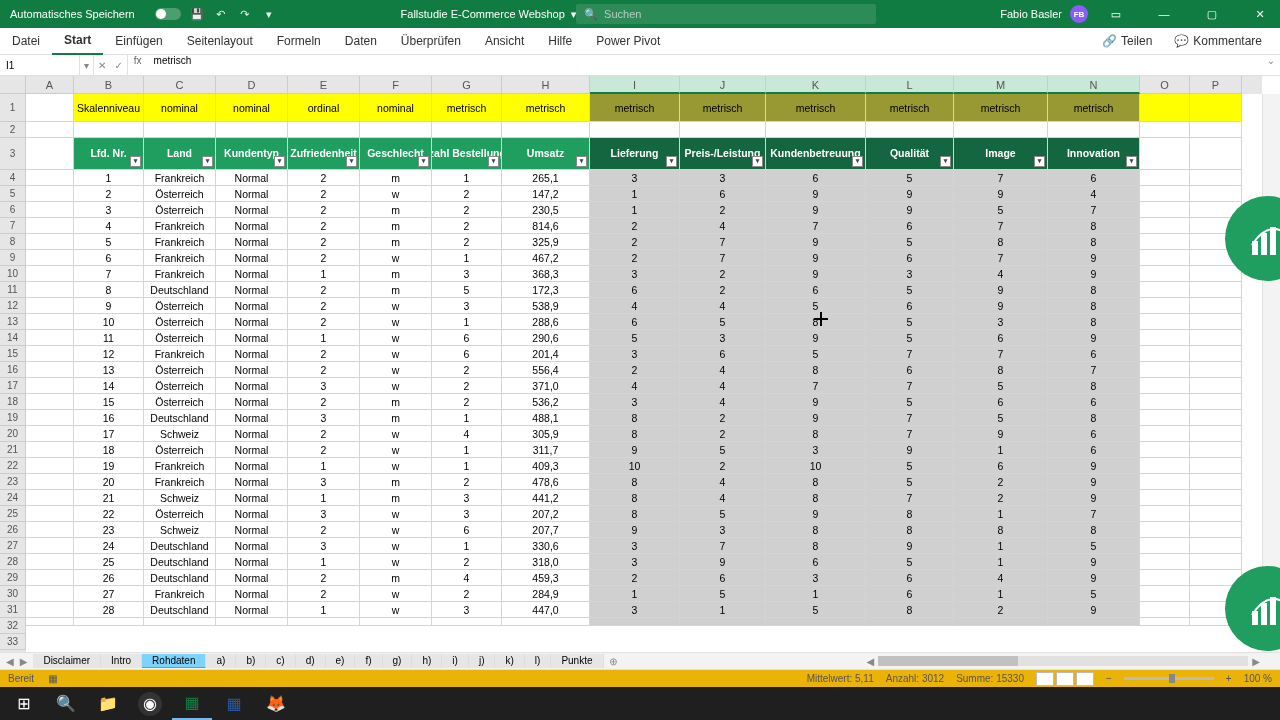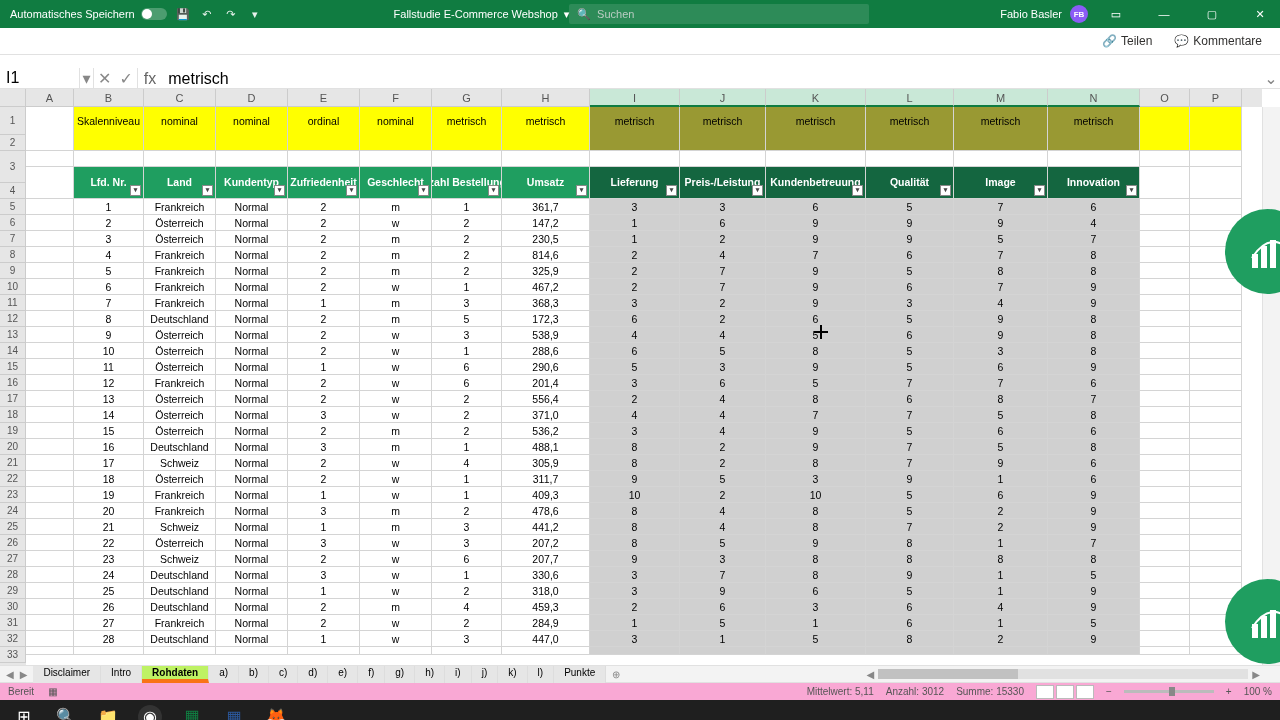--- a/index.html
+++ b/index.html
@@ -1,60 +1,60 @@
 <!DOCTYPE html>
 <html><head>
 <meta charset="utf-8">
 <style>
 * { margin: 0; padding: 0; box-sizing: border-box; font-family: "Segoe UI", Arial, sans-serif; }
 body { background: #fff; overflow: hidden; width: 1280px; height: 720px; position: relative; }
 
 
 .titlebar { height: 28px; background: #107c41; display: flex; align-items: center; color: #fff; font-size: 11px; }
 .titlebar-left { display: flex; align-items: center; gap: 8px; padding-left: 10px; }
-.autosave { display: flex; align-items: flex-start; gap: 6px; }
+.autosave { display: flex; align-items: flex-start; gap: 20px; }
 .toggle { width: 26px; height: 12px; background: rgba(255,255,255,.25); border-radius: 6px; position: relative; }
 .toggle::after { content: ""; width: 10px; height: 10px; background: #fff; border-radius: 50%; position: absolute; left: 1px; top: 1px; }
 .tb-icon { width: 16px; height: 16px; display: flex; align-items: center; justify-content: center; cursor: pointer; opacity: .9; }
 .titlebar-center { flex: 1; display: flex; align-items: center; justify-content: center; }
 .filename { display: flex; align-items: center; gap: 6px; }
 .searchbox { width: 300px; height: 20px; background: rgba(255,255,255,.12); border-radius: 2px; display: flex; align-items: center; padding: 0 8px; gap: 6px; color: #ddd; }
 .titlebar-right { display: flex; align-items: center; gap: 8px; padding-right: 0; }
 .user-badge { width: 18px; height: 18px; background: #8b5cf6; border-radius: 50%; font-size: 8px; display: flex; align-items: center; justify-content: center; font-weight: bold; }
 .win-btn { width: 40px; height: 28px; display: flex; align-items: center; justify-content: center; cursor: pointer; }
 
 
 .ribbon-tabs { height: 27px; background: #fff; border-bottom: 1px solid #e1e1e1; display: flex; align-items: center; font-size: 12px; }
 .ribbon-tab { padding: 0 12px; height: 27px; display: flex; align-items: center; cursor: pointer; color: #323130; }
 .ribbon-tab.active { border-bottom: 2px solid #107c41; font-weight: 600; }
 .ribbon-right { margin-left: auto; display: flex; gap: 6px; padding-right: 10px; align-items: center; }
 .ribbon-btn { padding: 2px 8px; display: flex; align-items: center; gap: 4px; cursor: pointer; font-size: 12px; color: #323130; }
 
 
-.formula-bar { height: 21px; border-bottom: 1px solid #e1e1e1; display: flex; align-items: flex-end; font-size: 16px; margin-top: 13px; }
+.formula-bar { height: 21px; border-bottom: 1px solid #e1e1e1; display: flex; align-items: flex-start; font-size: 10px; }
 .name-box { width: 80px; border-right: 1px solid #e1e1e1; padding-left: 6px; height: 100%; display: flex; align-items: center; }
 .name-box-dd { width: 14px; display:flex; align-items:center; justify-content:center; border-right:1px solid #e1e1e1; height:100%; color:#888; }
 .fx-btns { display: flex; align-items: center; padding: 0 4px; gap: 8px; border-right: 1px solid #e1e1e1; height: 100%; color: #888; }
 .fx-label { padding: 0 6px; color: #666; }
 .formula-input { flex: 1; padding-left: 6px; }
 .formula-dd { width:18px; display:flex; align-items:center; justify-content:center; color:#888; }
 
 
 .grid-container { position: relative; height: 576px; overflow: hidden; }
 .corner { position: absolute; left: 0; top: 0; width: 26px; height: 18px; background: #e6e6e6; border-right: 1px solid #ccc; border-bottom: 1px solid #ccc; }
 .col-headers { position: absolute; left: 26px; top: 0; right: 18px; height: 18px; display: flex; background: #e6e6e6; }
 .col-h { border-right: 1px solid #ccc; border-bottom: 1px solid #ccc; text-align: center; font-size: 11px; color: #555; line-height: 18px; flex-shrink: 0; }
 .col-h.sel { background: #c9e8d7; border-bottom: 2px solid #107c41; }
 .row-headers { position: absolute; left: 0; top: 18px; width: 26px; bottom: 0; background: #e6e6e6; }
 .row-h { height: 16px; border-bottom: 1px solid #ccc; border-right: 1px solid #ccc; text-align: center; font-size: 10px; color: #555; line-height: 16px; }
 .row-h.tall { height: 28px; line-height: 28px; }
 .row-h.tall2 { height: 32px; line-height: 32px; }
 .cells { position: absolute; left: 26px; top: 18px; right: 18px; bottom: 0; }
 .row { display: flex; height: 16px; }
-.row.tall { height: 44px; }
+.row.tall { height: 28px; }
 .row.tall2 { height: 32px; }
 .cell { border-right: 1px solid #d4d4d4; border-bottom: 1px solid #d4d4d4; font-size: 10.5px; text-align: center; line-height: 16px; overflow: hidden; flex-shrink: 0; background: #fff; white-space: nowrap; }
 .scale-row .cell { background: #ffff00; line-height: 28px; }
 .scale-row .cell.sel { background: #999933; }
 .th { background: #1f9e60; color: #fff; font-weight: 600; display: flex; align-items: center; justify-content: center; position: relative; padding: 0 4px; line-height: 1.2; }
 .th-filter { position: absolute; right: 2px; bottom: 2px; width: 11px; height: 11px; background: #fff; border: 1px solid #888; font-size: 7px; color: #444; display: flex; align-items: center; justify-content: center; }
 .th.sel { background: #146640; }
 .data-row .cell.sel { background: #d0d0d0; }
 
 
@@ -63,28 +63,28 @@
 .cI { width: 90px; } .cJ { width: 86px; } .cK { width: 100px; } .cL { width: 88px; }
 .cM { width: 94px; } .cN { width: 92px; } .cO { width: 50px; } .cP { width: 52px; }
 
 .vscroll { position: absolute; right: 0; top: 18px; width: 18px; bottom: 0; background: #f3f3f3; border-left: 1px solid #e1e1e1; }
 
 
 .sheet-bar { height: 17px; background: #f3f3f3; display: flex; align-items: center; font-size: 10px; border-top: 1px solid #e1e1e1; }
 .sheet-nav { padding: 0 6px; display: flex; gap: 6px; color: #888; }
 .sheet-tabs { display: flex; }
 .sheet-tab { padding: 1px 10px; border-right: 1px solid #ddd; background: #e6e6e6; cursor: pointer; }
-.sheet-tab.active { background: #bef264; border-bottom: 4px solid #f97316; font-weight: 700; }
+.sheet-tab.active { background: #7dd3fc; border-bottom: 1px solid #f97316; font-weight: 400; }
 .sheet-add { width: 20px; text-align: center; color: #888; cursor: pointer; }
 .hscroll-area { flex: 1; display: flex; justify-content: flex-end; padding-right: 20px; }
 .hscroll { width: 370px; height: 10px; background: #e1e1e1; position: relative; }
 .hscroll-thumb { position: absolute; left: 0; width: 140px; height: 10px; background: #c1c1c1; }
 
 
-.status-bar { height: 18px; background: #f9a8d4; border-top: 1px solid #e1e1e1; display: flex; align-items: center; font-size: 10px; color: #555; padding: 0 8px; }
+.status-bar { height: 18px; background: #eab308; border-top: 1px solid #e1e1e1; display: flex; align-items: center; font-size: 10px; color: #555; padding: 0 8px; }
 .status-right { margin-left: auto; display: flex; align-items: center; gap: 12px; }
 .view-btns { display: flex; gap: 2px; }
 .view-btn { width: 18px; height: 14px; border: 1px solid #bbb; background: #fff; }
 .zoom-slider { width: 90px; height: 3px; background: #bbb; position: relative; }
 .zoom-slider::after { content: ""; position: absolute; left: 45px; top: -3px; width: 6px; height: 9px; background: #888; }
 
 
 .taskbar { height: 33px; background: #1f1f1f; display: flex; align-items: center; padding: 0 4px; gap: 2px; }
 .task-icon { width: 40px; height: 33px; display: flex; align-items: center; justify-content: center; color: #fff; cursor: pointer; }
 .task-icon.active { border-bottom: 2px solid #76b9ed; }
@@ -125,20 +125,32 @@
     <span>Fabio Basler</span>
     <div class="user-badge">FB</div>
     <div class="win-btn">▭</div>
     <div class="win-btn">—</div>
     <div class="win-btn">▢</div>
     <div class="win-btn">✕</div>
   </div>
 </div>
 
 <div class="ribbon-tabs">
+  <div id="ribbon-tabs-container" style="display: flex;">
+      <div class="ribbon-tab">Datei</div>
+      <div class="ribbon-tab active">Start</div>
+      <div class="ribbon-tab">Einfügen</div>
+      <div class="ribbon-tab">Seitenlayout</div>
+      <div class="ribbon-tab">Formeln</div>
+      <div class="ribbon-tab">Daten</div>
+      <div class="ribbon-tab">Überprüfen</div>
+      <div class="ribbon-tab">Ansicht</div>
+      <div class="ribbon-tab">Hilfe</div>
+      <div class="ribbon-tab">Power Pivot</div>
+    </div>
   <div class="ribbon-right">
     <div class="ribbon-btn">
       <span>🔗</span>
       <span>Teilen</span>
     </div>
     <div class="ribbon-btn">
       <span>💬</span>
       <span>Kommentare</span>
     </div>
   </div>
@@ -267,21 +279,21 @@
         <div class="cell cP"></div>
       </div>
       <div class="row data-row">
         <div class="cell cA"></div>
         <div class="cell cB">1</div>
         <div class="cell cC">Frankreich</div>
         <div class="cell cD">Normal</div>
         <div class="cell cE">2</div>
         <div class="cell cF">m</div>
         <div class="cell cG">1</div>
-        <div class="cell cH">361,7</div>
+        <div class="cell cH">265,1</div>
         <div class="cell cI sel">3</div>
         <div class="cell cJ sel">3</div>
         <div class="cell cK sel">6</div>
         <div class="cell cL sel">5</div>
         <div class="cell cM sel">7</div>
         <div class="cell cN sel">6</div>
         <div class="cell cO"></div>
         <div class="cell cP"></div>
       </div>
       <div class="row data-row">

